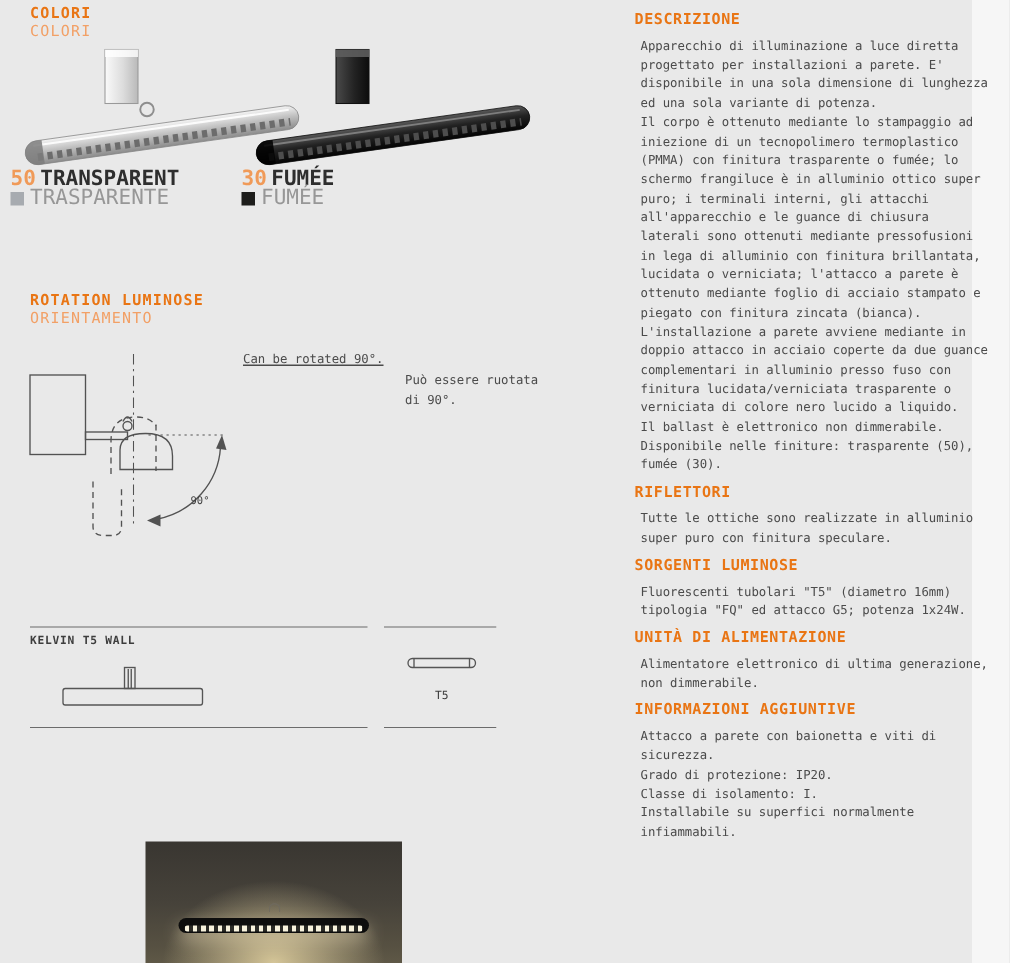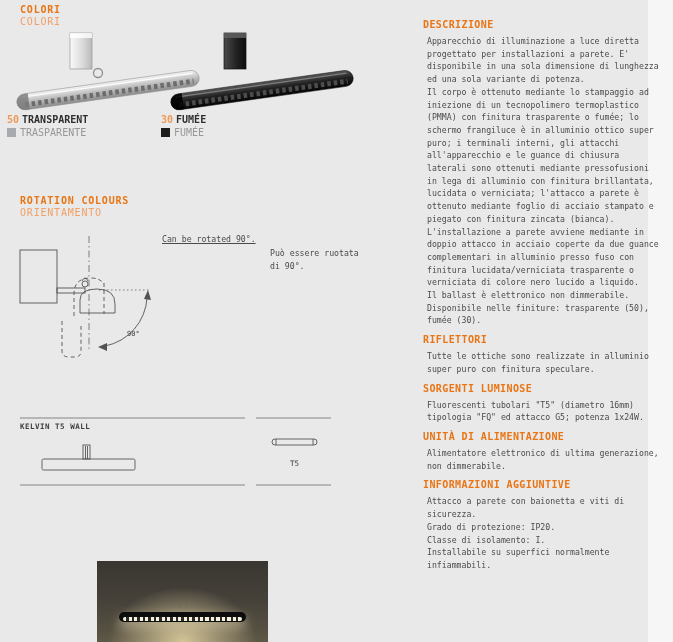--- a/index.html
+++ b/index.html
@@ -14,21 +14,21 @@
   
   .sec-head-en{font-size:10px;font-weight:bold;color:#e97514;letter-spacing:0.8px;line-height:12px;}
   .sec-head-it{font-size:10px;color:#f2a066;letter-spacing:0.8px;line-height:12px;}
 
   
   .colours-head{position:absolute;left:20px;top:4px;}
   .lamp{position:absolute;top:28px;width:198px;height:88px;}
   .lamp-silver{left:10px;}
   .lamp-black{left:164px;}
 
-  .variant{position:absolute;top:113px;font-size:10px;}
+  .variant{position:absolute;top:113px;font-size:14px;}
   .variant-1{left:7px;}
   .variant-2{left:161px;}
   .variant .row1{font-weight:bold;color:#2e2e2e;line-height:13px;}
   .variant .code{color:#f09a58;margin-right:3px;}
   .variant .row2{color:#979797;line-height:13px;display:flex;align-items:center;}
   .swatch{display:inline-block;width:9px;height:9px;margin-right:4px;}
 
   .rotation-head{position:absolute;left:20px;top:195px;}
   .rotation-svg{position:absolute;left:10px;top:226px;}
   .rot-note{position:absolute;top:233px;font-size:8.2px;line-height:12.5px;color:#4b4b4b;}
@@ -50,21 +50,21 @@
     box-shadow:0 5px 12px rgba(255,240,200,0.45);}
   .photo .bar .louvers{position:absolute;left:4px;right:4px;bottom:1px;height:4px;border-radius:2px;
     background:repeating-linear-gradient(90deg,#f7f2dd 0 3px,#2a2a26 3px 5.5px);}
   .photo .sign{position:absolute;top:80px;left:0;width:100%;text-align:center;
     font-family:"DejaVu Sans",sans-serif;font-weight:bold;font-size:34px;letter-spacing:7px;
     color:#dbcfa9;text-shadow:0 2px 3px rgba(50,42,25,0.65);}
 
   
   .right-col{position:absolute;left:423px;top:3px;width:242px;}
   .right-col h3{margin:7px 0 2px 0;font-size:10px;font-weight:bold;color:#e97514;letter-spacing:0.4px;line-height:12px;}
-  .right-col .section:first-child h3{margin-top:16px;}
+  .right-col .section:first-child h3{margin-top:5px;}
   .right-col p{margin:4px;font-size:8.2px;line-height:12.7px;white-space:pre-line;color:#4b4b4b;}
 
   svg text{font-family:"DejaVu Sans Mono",monospace;}
 </style>
 </head>
 <body>
 
 <div class="right-strip"></div>
 
 <div class="colours-head">
@@ -132,21 +132,21 @@
   <div class="row1">
     <span class="code">30</span><span>FUMÉE</span>
   </div>
   <div class="row2">
     <span class="swatch" style="background: rgb(29, 29, 27);"></span>
     <span>FUMÉE</span>
   </div>
 </div>
 
 <div class="rotation-head">
-  <div class="sec-head-en">ROTATION COLOURS</div>
+  <div class="sec-head-en">ROTATION LUMINOSE</div>
   <div class="sec-head-it">ORIENTAMENTO</div>
 </div>
 
 <svg class="rotation-svg" width="160" height="138" viewBox="0 0 160 138">
   <g fill="none" stroke="#525252" stroke-width="0.9">
     <rect x="10" y="24" width="37" height="53"></rect>
     <line x1="79" y1="10" x2="79" y2="126" stroke-dasharray="7 3 1.5 3" stroke-width="0.7"></line>
     <rect x="47" y="62" width="28" height="5"></rect>
     <circle cx="75" cy="58" r="3"></circle>
     <path d="M72 55 q3 -6 6 0"></path>

